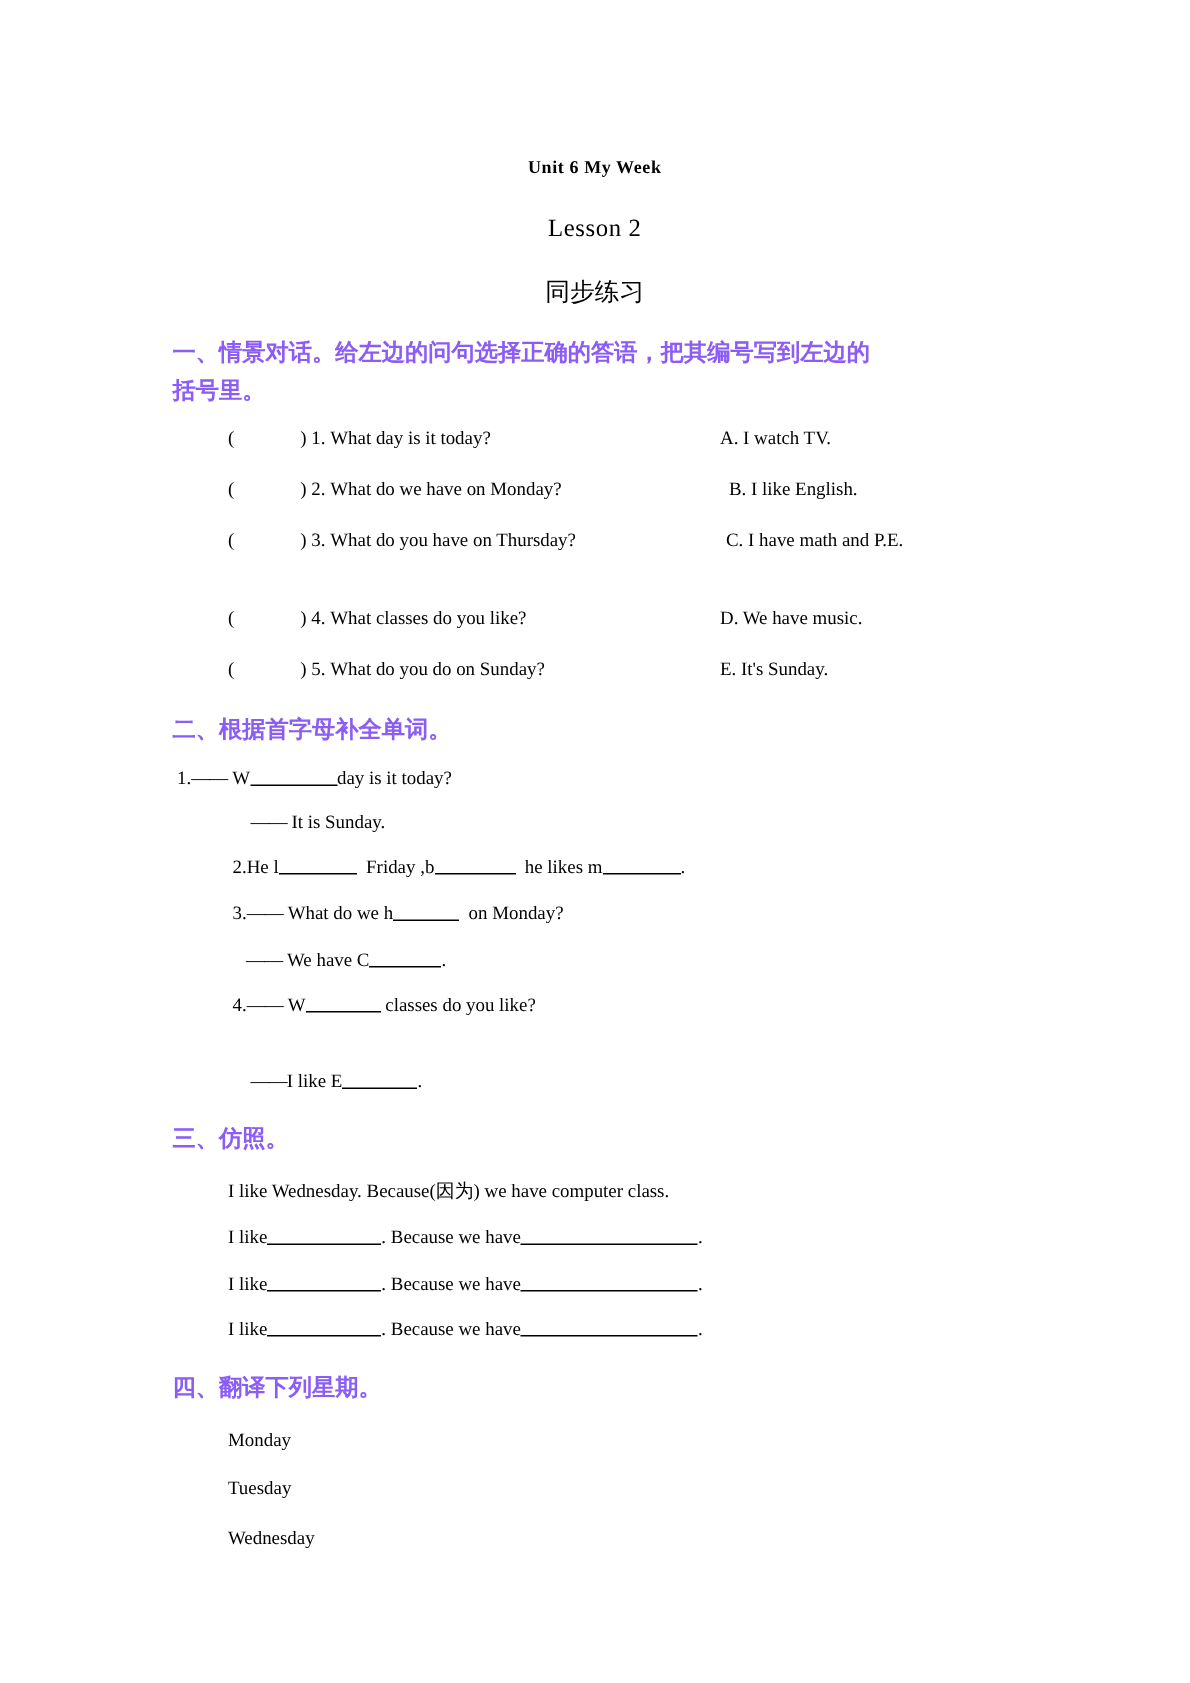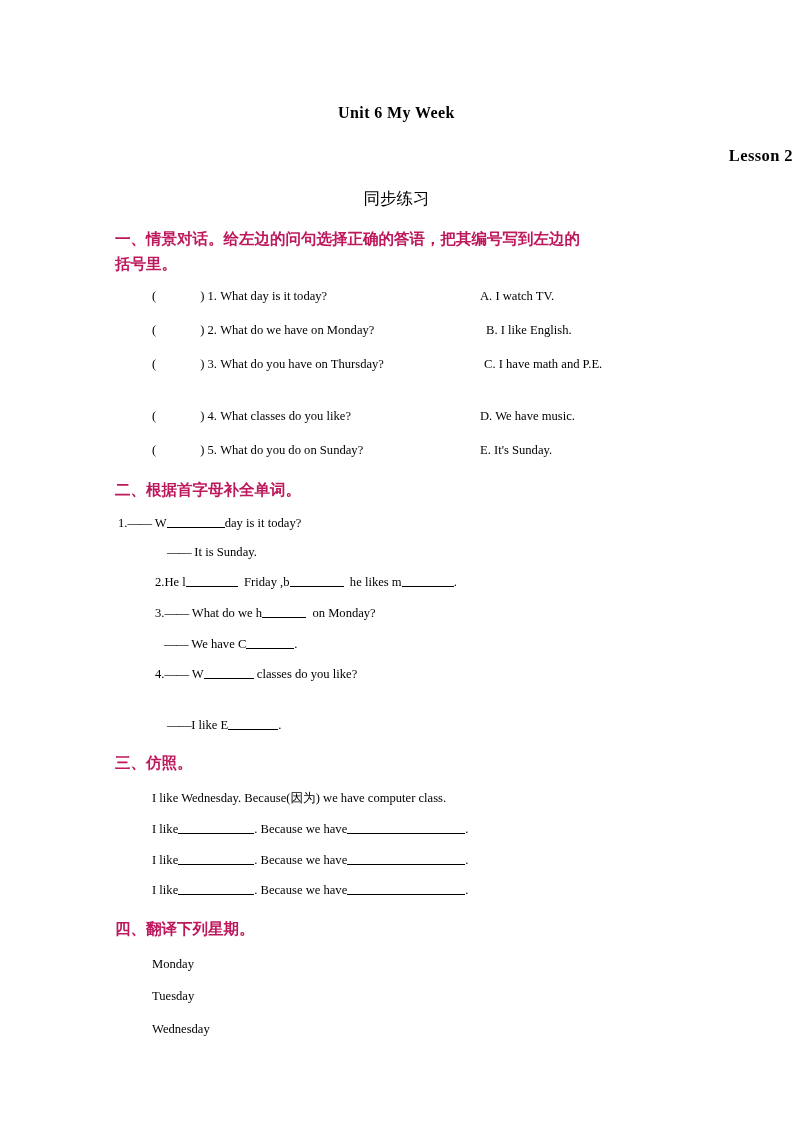--- a/index.html
+++ b/index.html
@@ -22,48 +22,47 @@
     box-sizing: border-box;
     padding: 0;
   }
 
   
   .title-block {
     text-align: center;
     padding-top: 105px;
   }
   .doc-title {
-    font-size: 16px;
+    font-size: 12px;
     font-weight: bold;
     letter-spacing: 0.4px;
     line-height: 1;
     margin: 0;
   }
   .doc-subtitle {
     font-size: 16.5px;
-    font-weight: bold;
+    font-weight: normal;
     letter-spacing: 0.4px;
     line-height: 1;
     margin: 27px 0 0 0;
-    text-align: right;
   }
   .doc-subtitle2 {
     font-size: 16.5px;
     font-weight: normal;
     line-height: 1;
     margin: 26px 0 0 0;
     font-family: "DejaVu Sans", "Liberation Sans", sans-serif;
   }
 
   
   .section-heading {
     font-family: "DejaVu Sans", "Liberation Sans", sans-serif;
     font-size: 15.5px;
     font-weight: bold;
-    color: #be185d;
+    color: #8b5cf6;
     margin: 0;
     padding-left: 115px;
     line-height: 1.62;
   }
   .section-heading.wrap {
     padding-right: 105px;
     text-align: left;
   }
 
   

